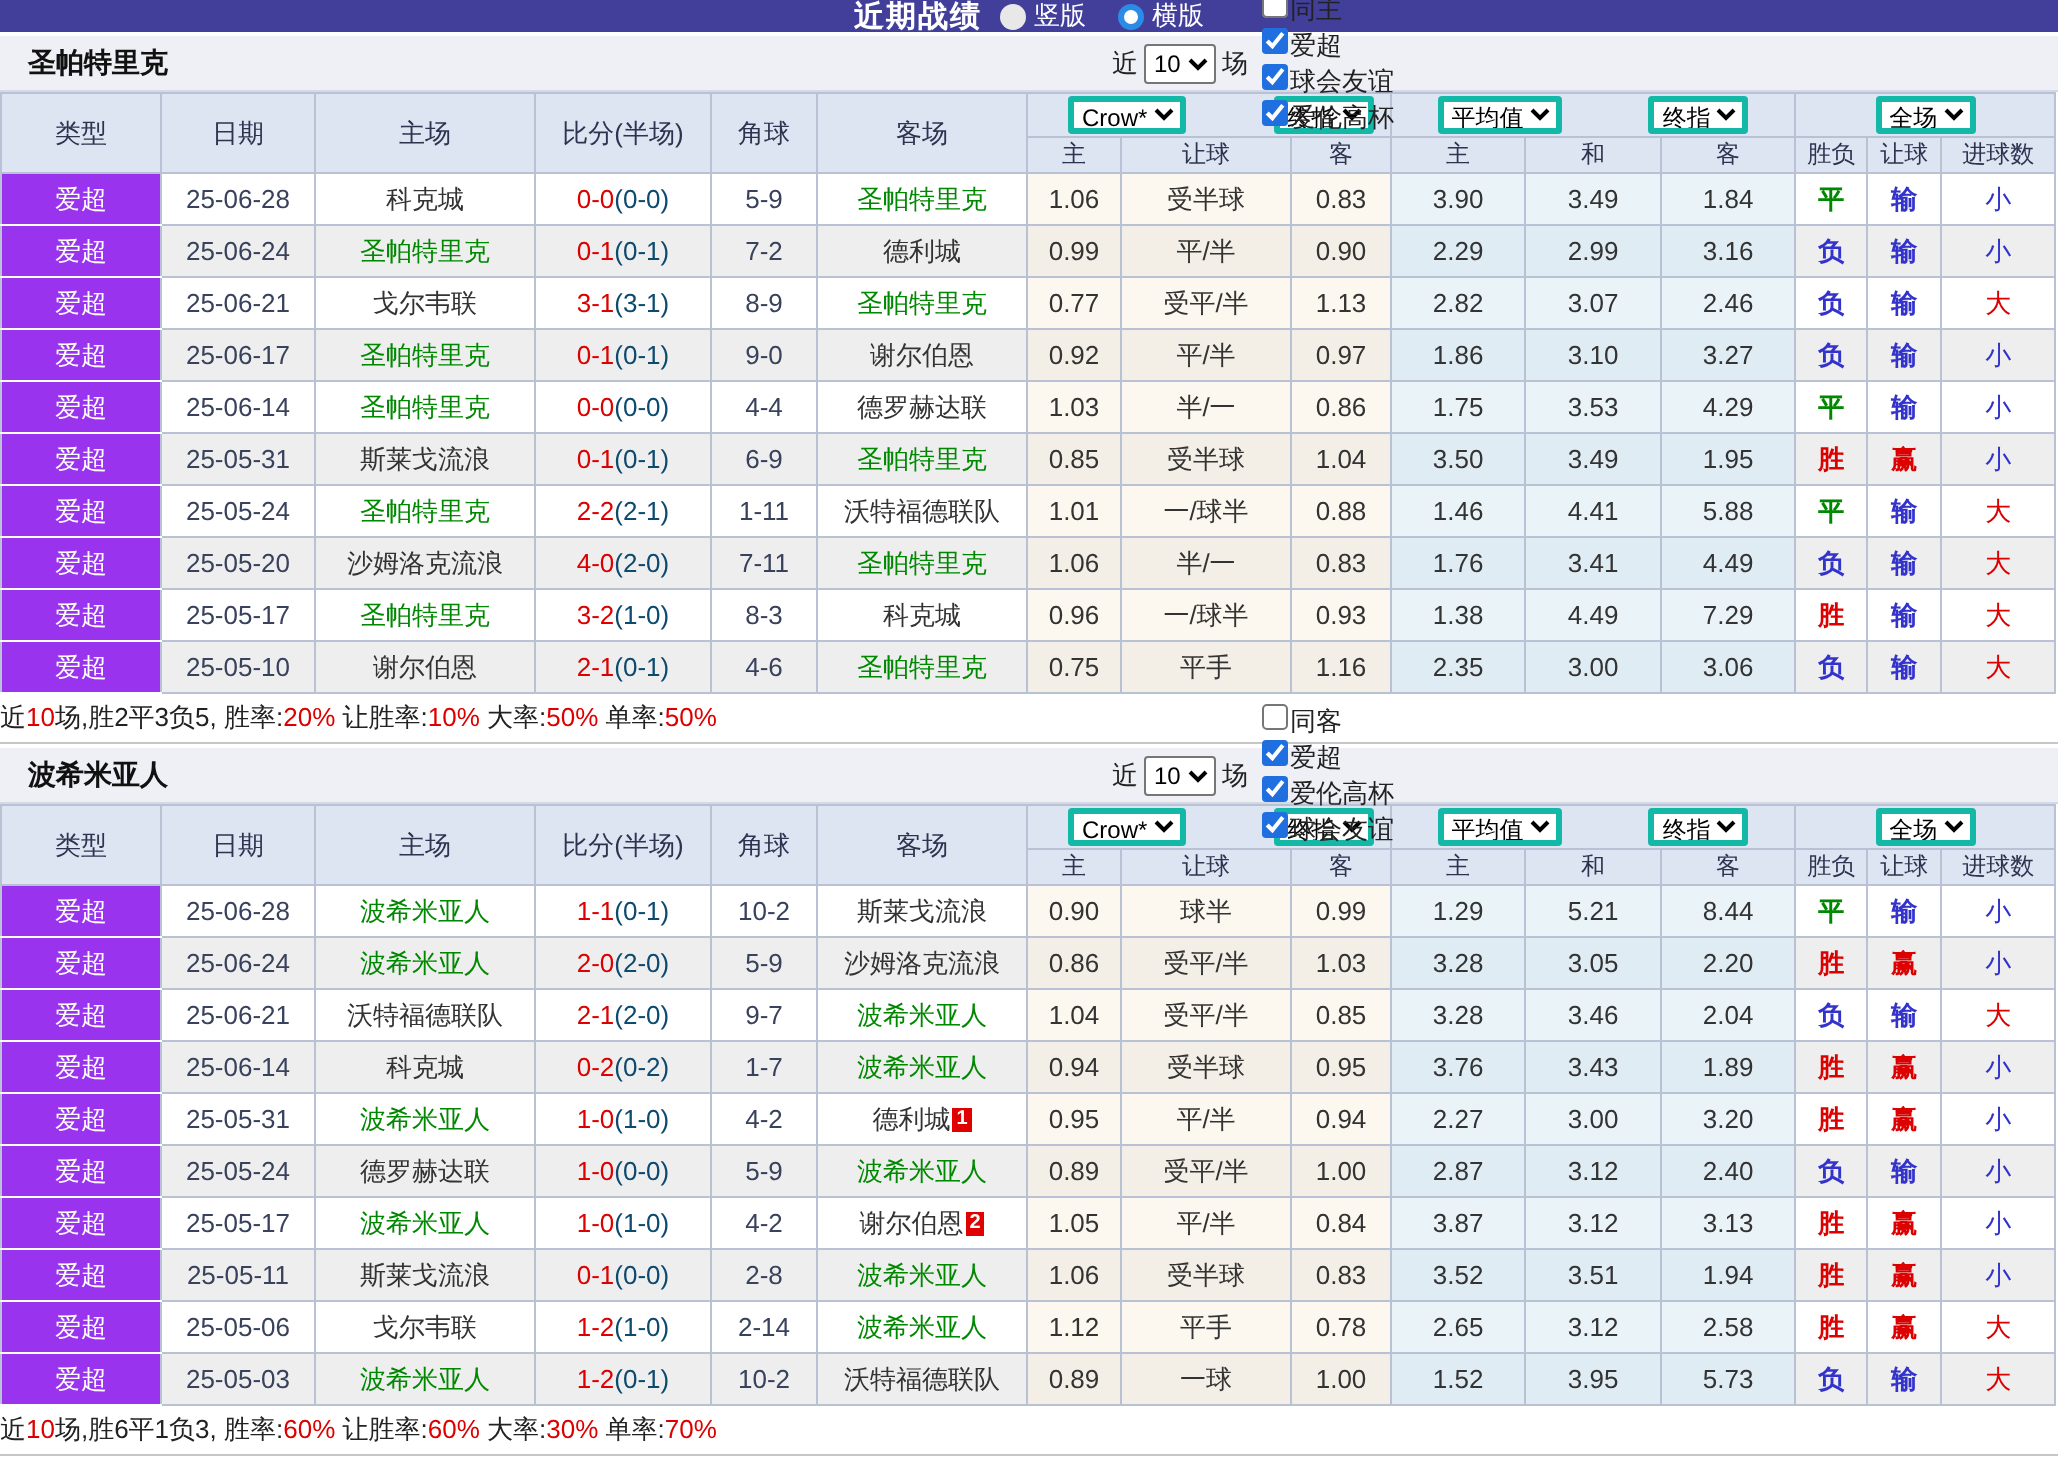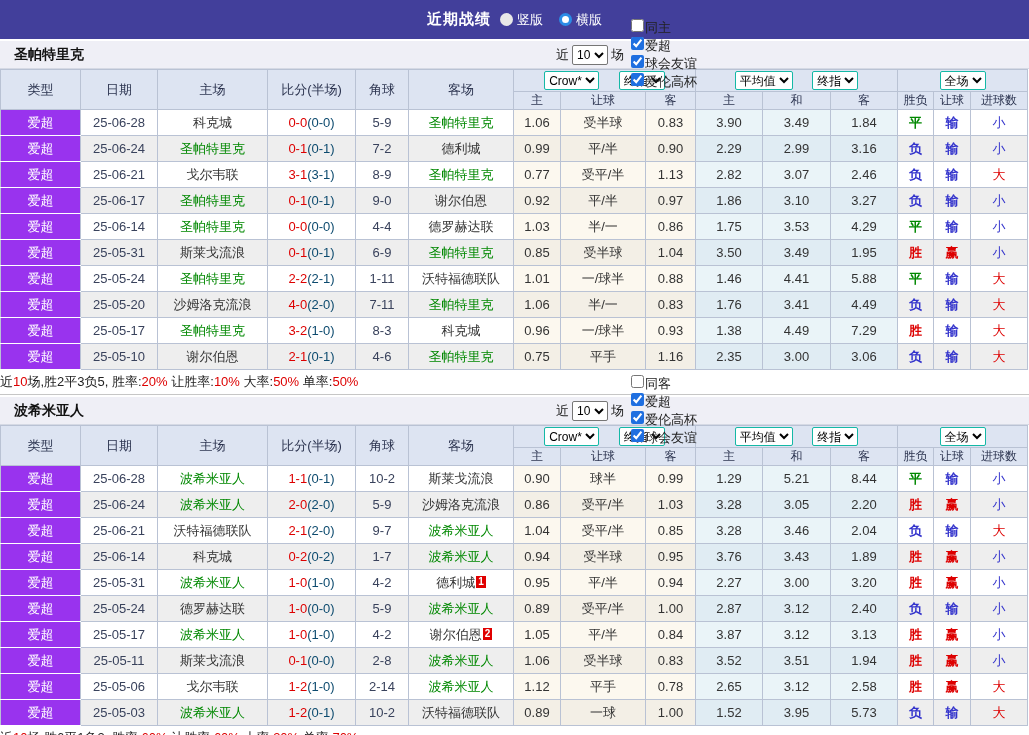--- a/index.html
+++ b/index.html
@@ -3,21 +3,21 @@
 <meta charset="utf-8">
 <style>
   * { margin:0; padding:0; box-sizing:border-box; }
   body {
     width:1029px; background:#fff;
     font-family:"Liberation Sans","DejaVu Sans",sans-serif;
     font-size:13px; color:#333;
   }
   
   .topbar {
-    height:39px; background:var(--topbar,#423f9b); color:#fff;
+    height:16px; background:var(--topbar,#423f9b); color:#fff;
     display:flex; align-items:center; justify-content:center; gap:9px;
   }
   .topbar .ttl { font-weight:bold; font-size:15px; letter-spacing:1px; }
   .radio-group { display:flex; align-items:flex-end; gap:16px; font-size:13px; }
   .radio-item { display:flex; align-items:center; gap:4px; cursor:pointer; }
   .rdot { width:13px; height:13px; border-radius:50%; display:inline-block; }
   .rdot.filled { background:#e8e8e8; }
   .rdot.open { background:#fff; border:3px solid #2b8ce6; }
   
   .section-bar {
@@ -34,21 +34,21 @@
   }
   .filters label { display:flex; align-items:flex-start; cursor:pointer; }
   .filters input[type=checkbox] { width:13px; height:13px; accent-color:#1f6fe0; margin:0 1px 0 4px; }
   
   table { border-collapse:collapse; table-layout:fixed; width:1027px; }
   th, td { border:1px solid #b9c2d4; text-align:center; overflow:hidden; white-space:nowrap; }
   thead th { background:#dde4f2; color:#2c3450; font-weight:normal; }
   thead tr.grprow th { height:22px; }
   thead tr.colrow th { height:17px; font-size:12px; }
   thead select {
-    font-size:12px; height:19px; border:1px solid #14b8a6; border-radius:2px; background:#fff; margin:0 8px;
+    font-size:12px; height:19px; border:3px solid #14b8a6; border-radius:2px; background:#fff; margin:0 20px;
   }
   tbody tr { height:26px; }
   tbody tr.even td { background:#eeeeee; }
   tbody tr.odd  td { background:#ffffff; }
   td.league { background:var(--league-badge,#9933ee) !important; color:#fff;
               border-bottom-color:#fff; border-top-color:#fff; }
   td.date, td.corner { color:#39425c; }
   td.crow { background:#fcf8ef !important; }
   tr.even td.crow { background:#f3efe6 !important; }
   td.avg { background:#eaf4f8 !important; }

